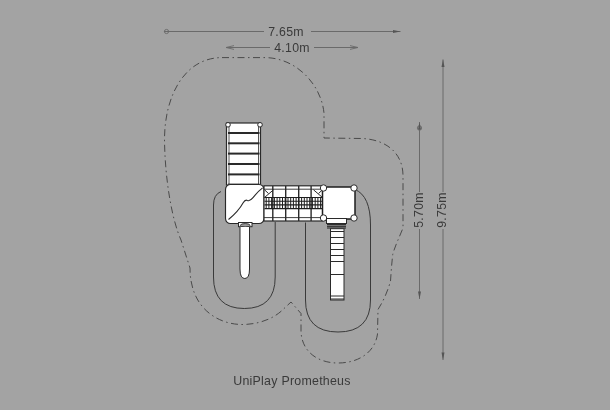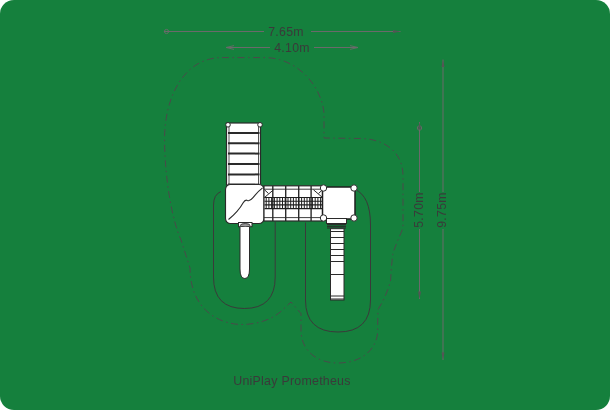--- a/index.html
+++ b/index.html
@@ -1,16 +1,16 @@
 <!DOCTYPE html>
 <html><head>
 <meta charset="utf-8">
 <style>
   html,body{margin:0;padding:0;background:#fff;}
-  .wrap{width:610px;height:410px;position:relative;background:#15803d;overflow:hidden;border-radius:14px;}
+  .wrap{width:610px;height:410px;position:relative;background:#a3a3a3;overflow:hidden;}
   svg{display:block;}
   text{font-family:"Liberation Sans", sans-serif;fill:#3a3a3a;}
 </style>
 </head>
 <body>
 <div class="wrap">
 <svg width="610" height="410" viewBox="0 0 610 410">
 
 <g>
 <path d="M 222,57.6 L 265,57.6 C 296,57.8 321,84 324,113 L 324,138 L 362,138.5

